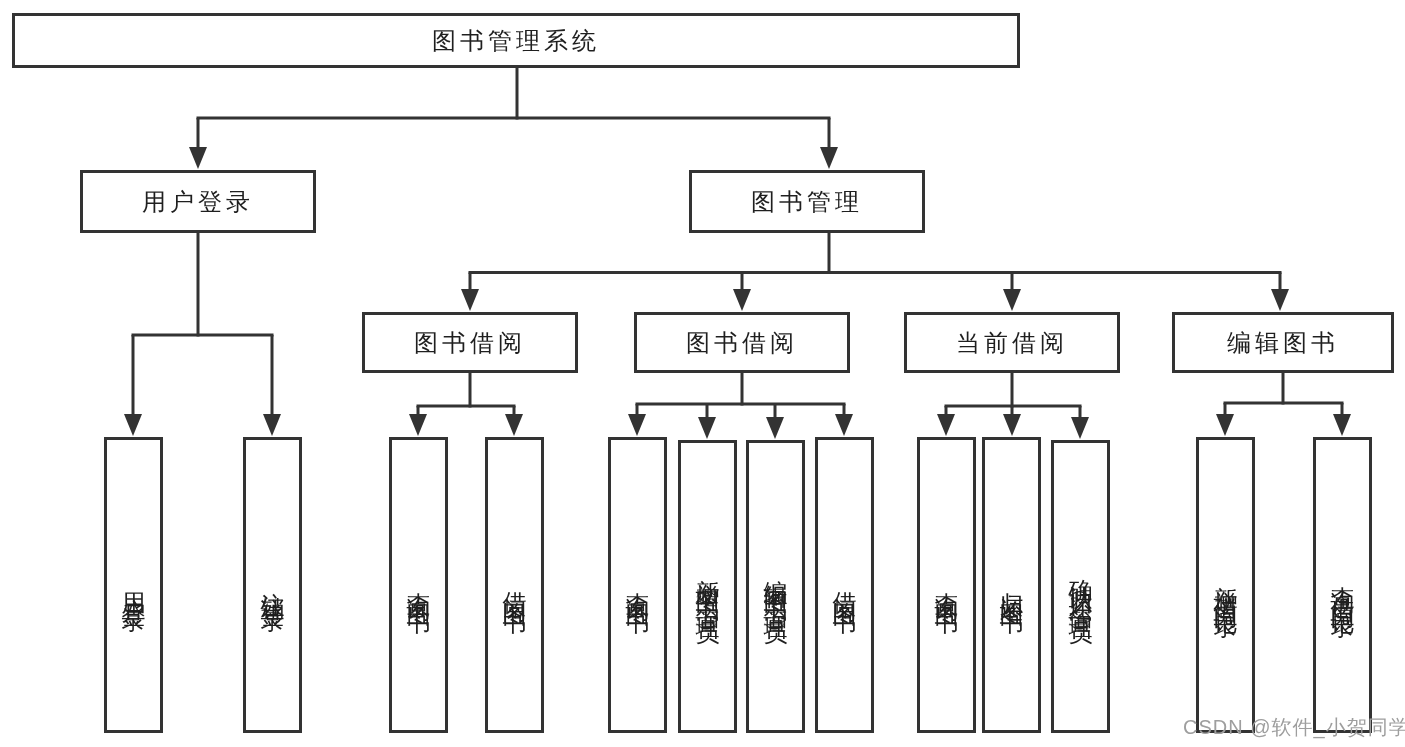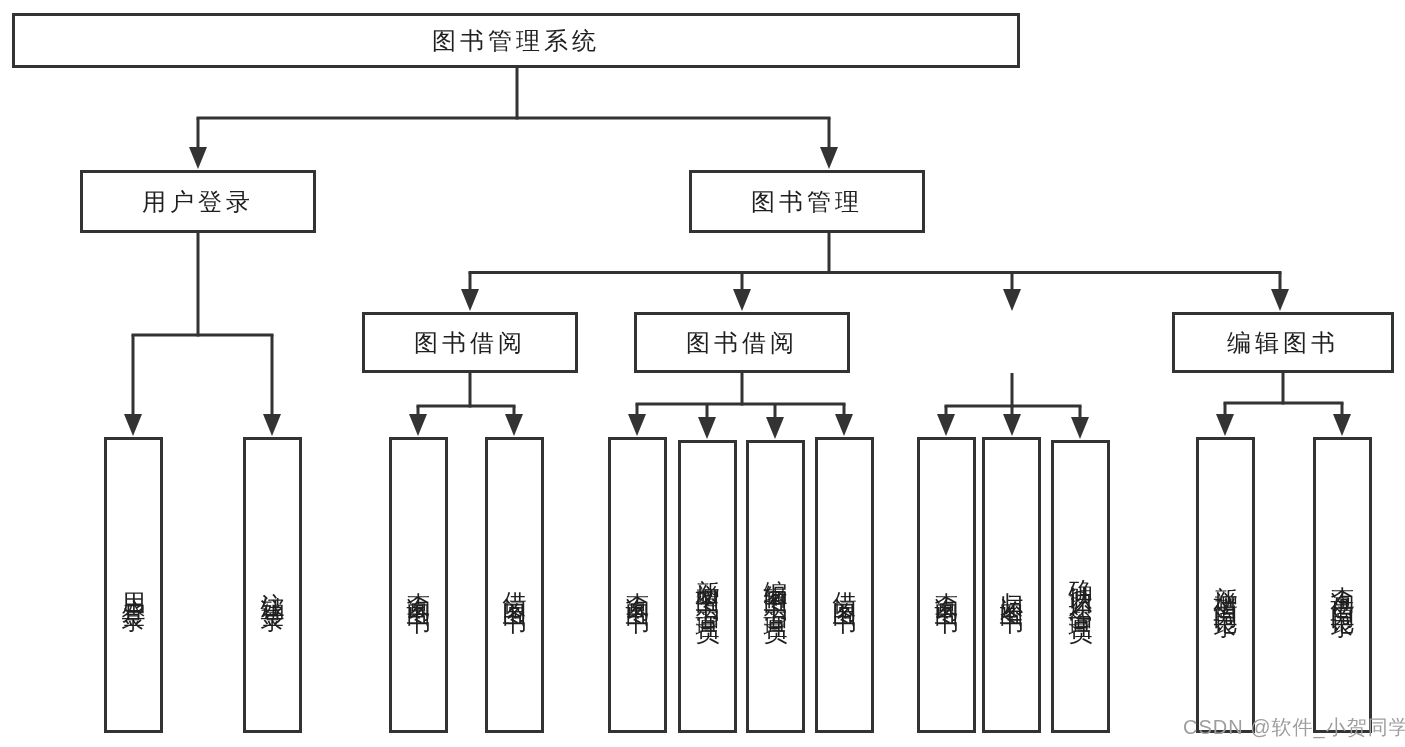--- a/index.html
+++ b/index.html
@@ -145,20 +145,23 @@
   <div class="box lvl2" style="left:689px">
     <span class="h-label">图书管理</span>
   </div>
 
   <div class="box lvl3" style="left:362px">
     <span class="h-label">图书借阅</span>
   </div>
   <div class="box lvl3" style="left:634px">
     <span class="h-label">图书借阅</span>
   </div>
+  <div class="box lvl3" style="left:904px">
+    <span class="h-label">当前借阅</span>
+  </div>
   <div class="box lvl3" style="left:1172px;width:222px">
     <span class="h-label">编辑图书</span>
   </div>
 
   <div class="box leaf" style="left:104px">
     <span class="v-label">用户登录</span>
   </div>
   <div class="box leaf" style="left:243px">
     <span class="v-label">注销登录</span>
   </div>

